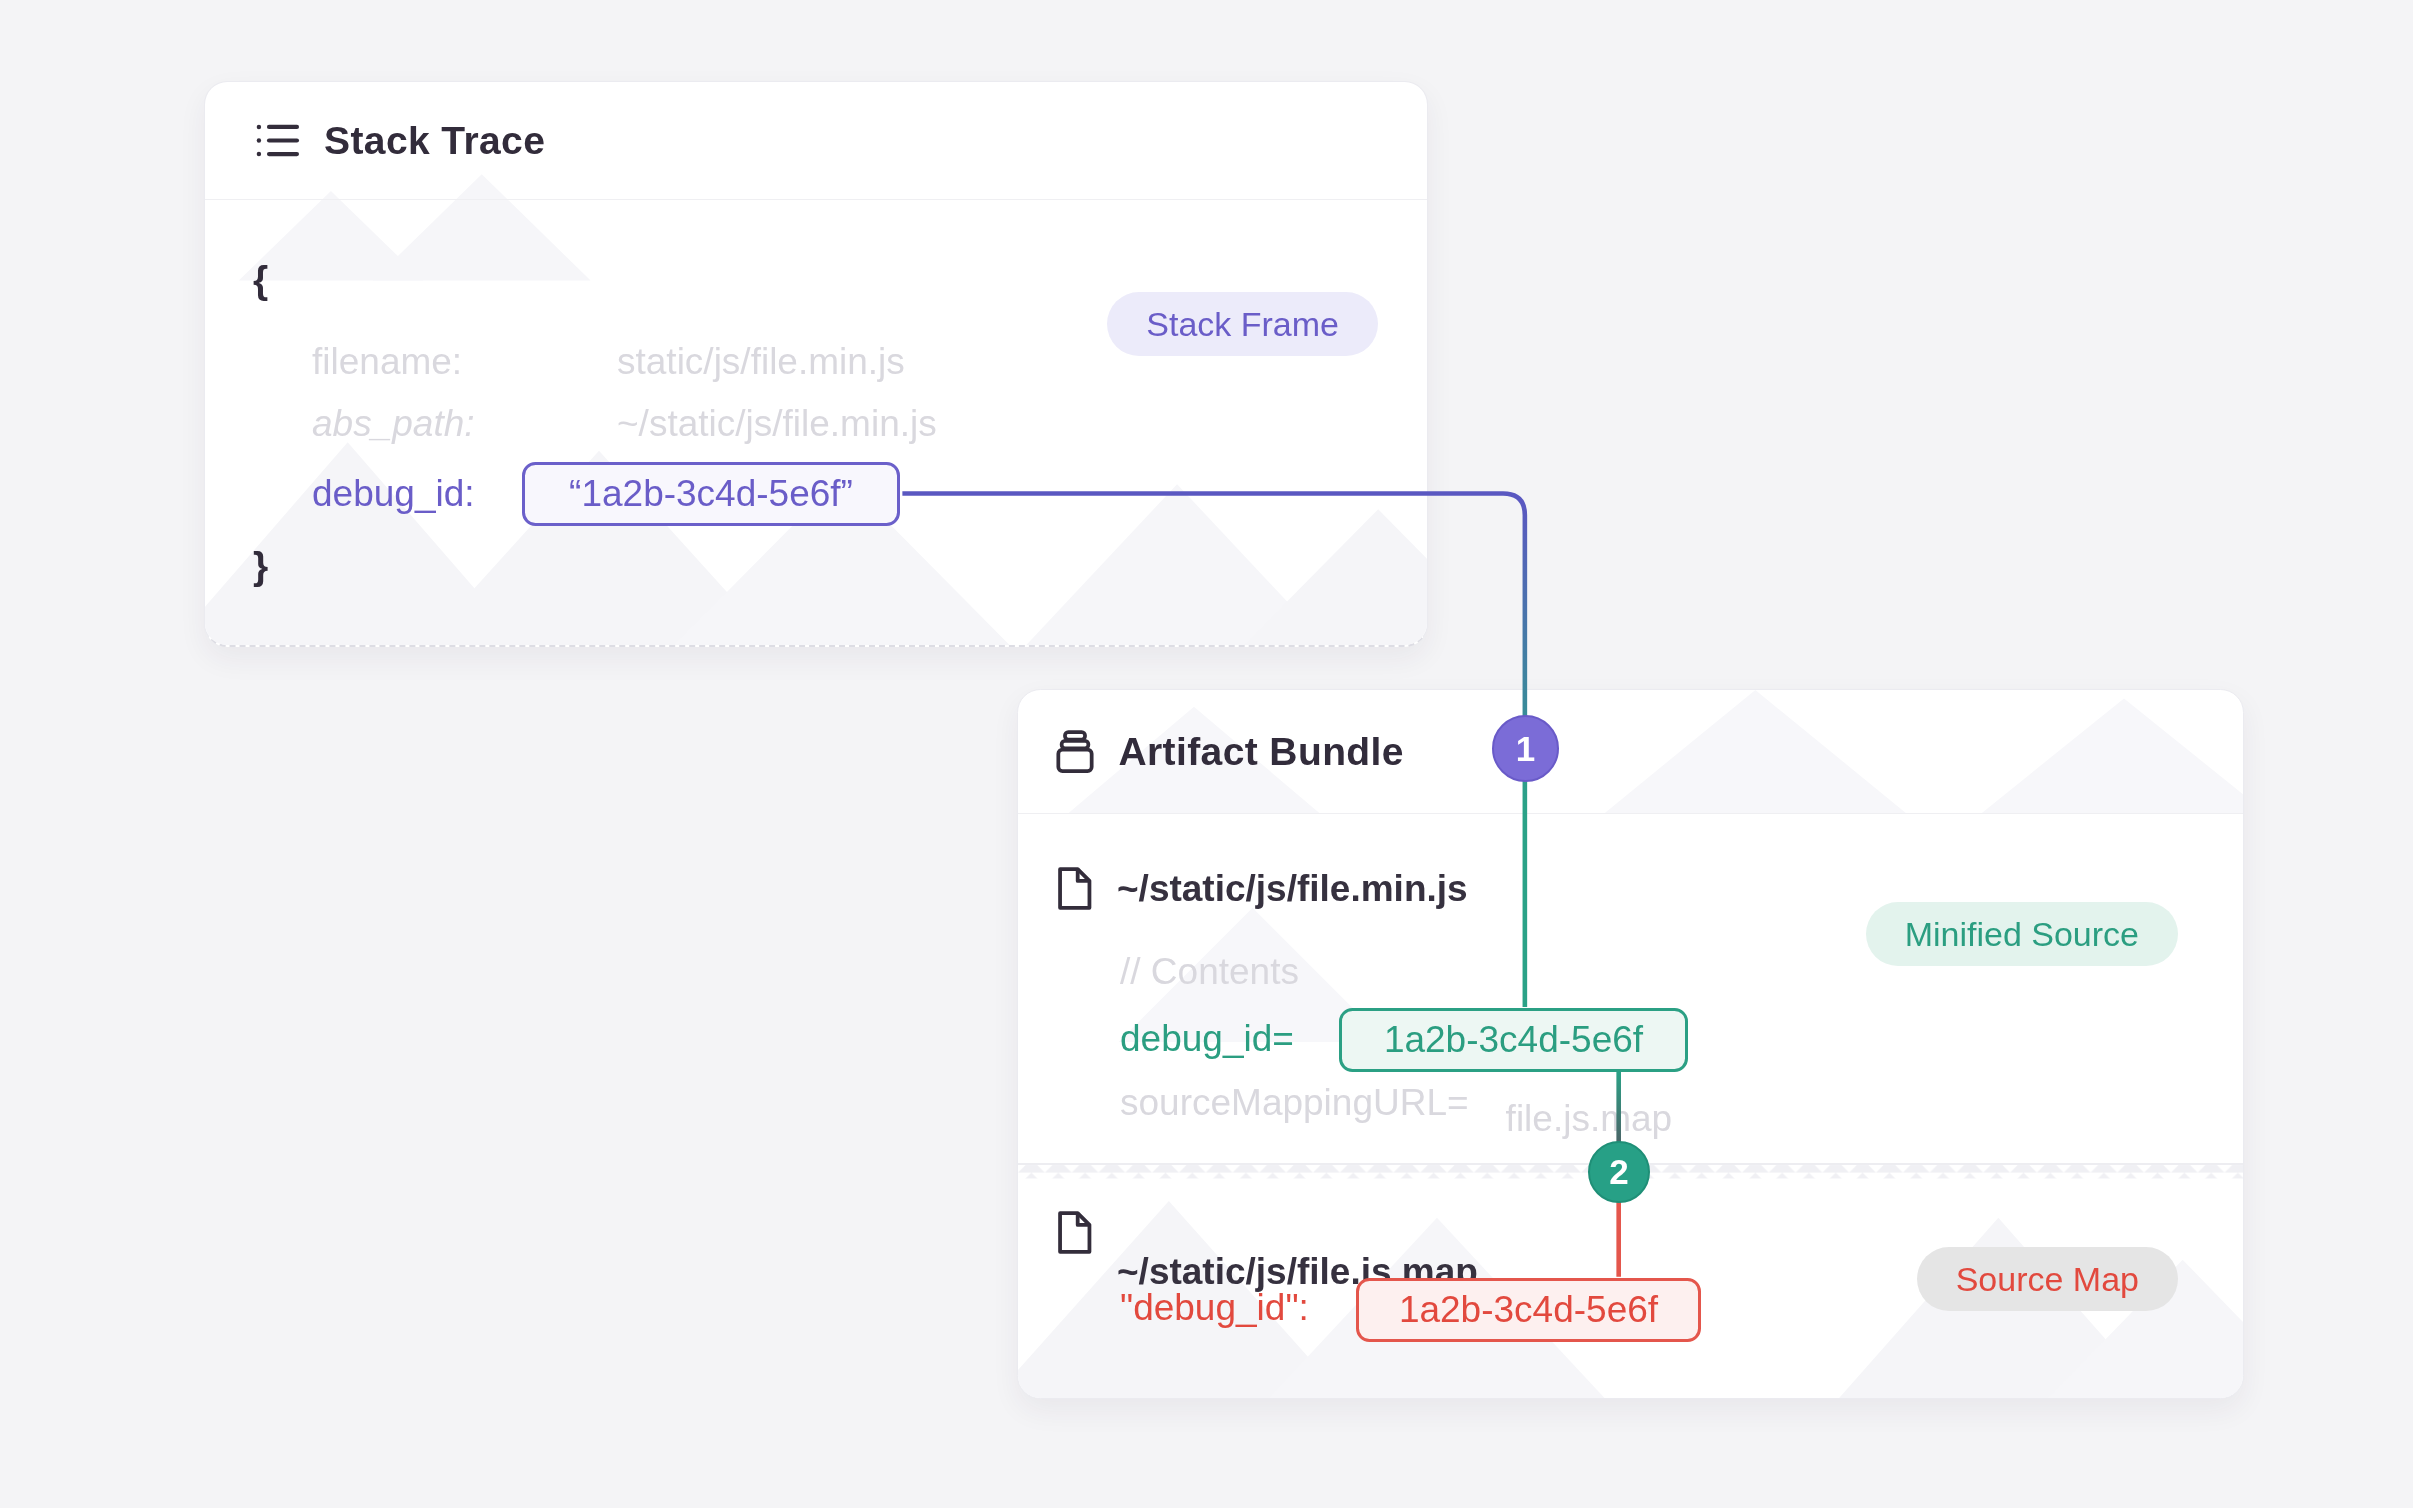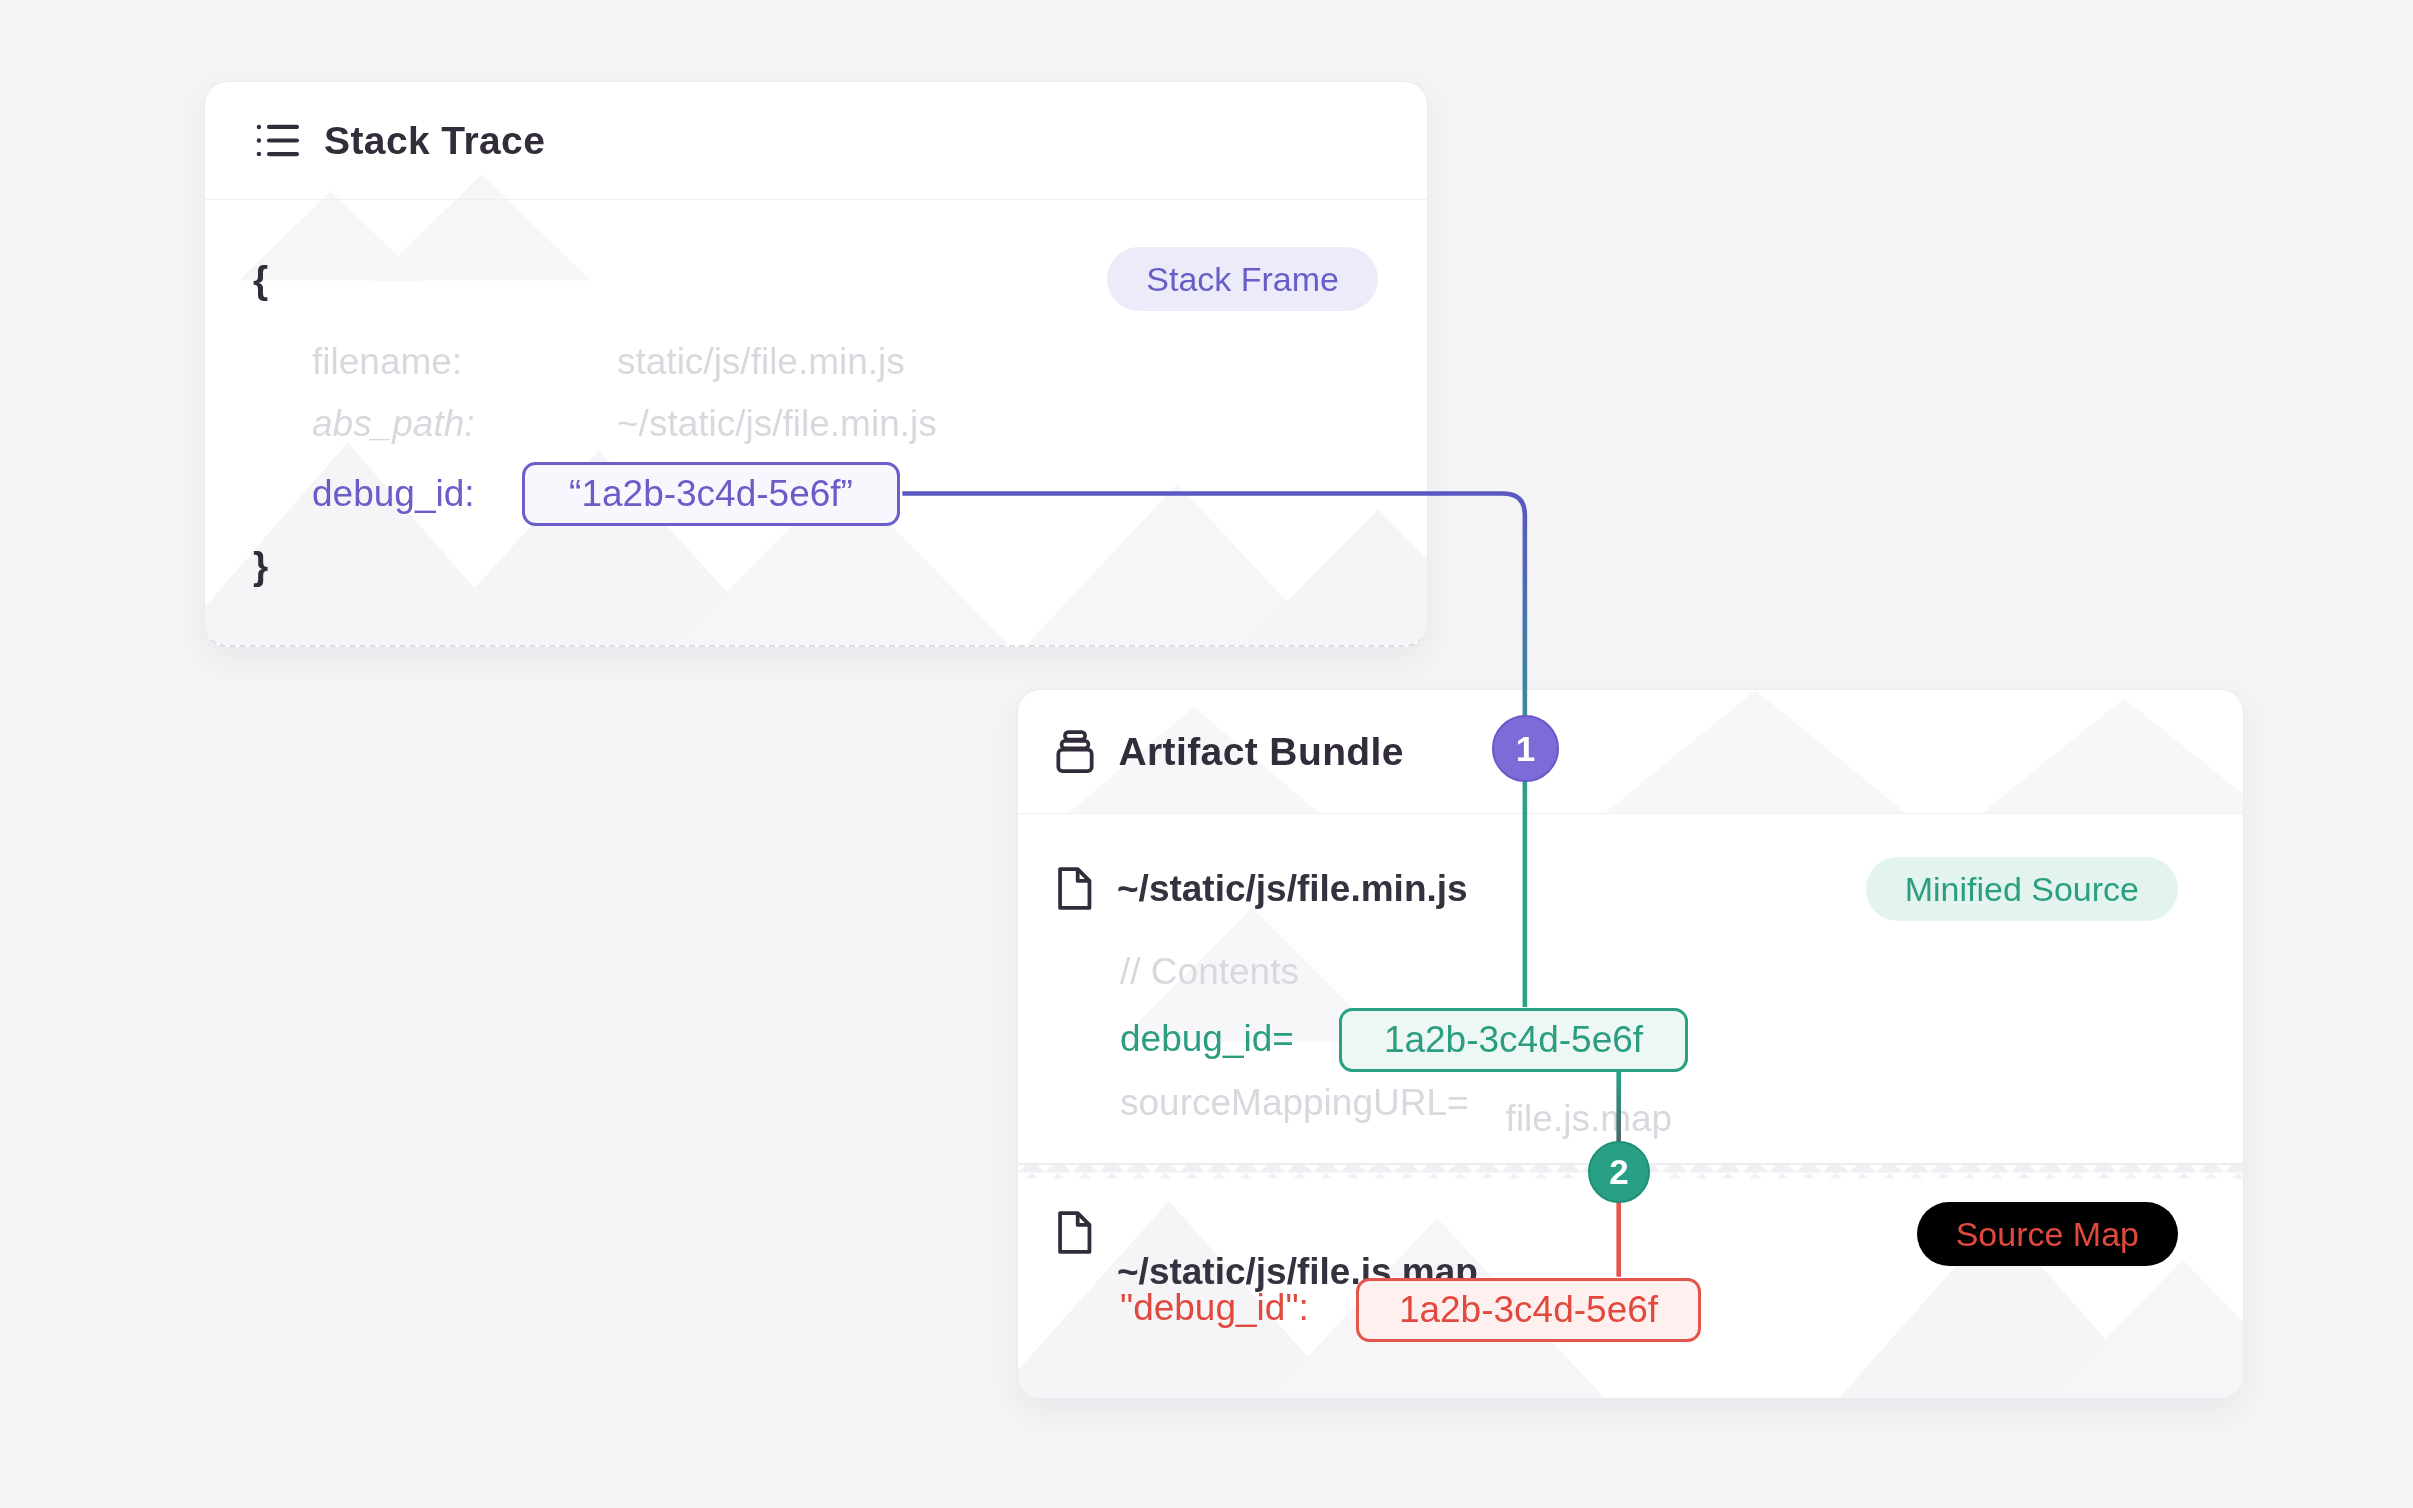--- a/index.html
+++ b/index.html
@@ -37,25 +37,25 @@
   #bundle-card .hicon{margin-right:18.4px;}
 
   
   .code-row{position:absolute;display:flex;align-items:center;font-size:37px;font-weight:500;white-space:pre;}
   .muted{color:#d9d8de;}
   .brace{position:absolute;font-size:39px;font-weight:600;color:#322c3b;line-height:52px;}
 
   
   .pill{
     position:absolute;height:64px;line-height:64px;border-radius:32px;
-    font-size:34px;font-weight:500;padding:0 39px;white-space:nowrap;
+    font-size:34px;font-weight:500;padding:0 39px;white-space:nowrap;margin-top:45px;
   }
   .pill-purple{background:#ecebfa;color:#6a5dc8;}
   .pill-teal{background:#e3f3ed;color:#2b9e81;}
-  .pill-red{background:#000000;color:#e2493e;}
+  .pill-red{background:#e5e5e5;color:#e2493e;}
 
   
   .vbox{
     position:absolute;height:64px;box-sizing:border-box;
     display:flex;align-items:center;justify-content:center;
     border-radius:13.4px;border:3.4px solid;font-size:37px;font-weight:500;
     z-index:3;white-space:nowrap;
   }
   .vbox-purple{border-color:#6b60ca;background:#f8f7fd;color:#6a5dc8;}
   .vbox-teal{border-color:#2ba084;background:#edf7f3;color:#2b9e81;}

